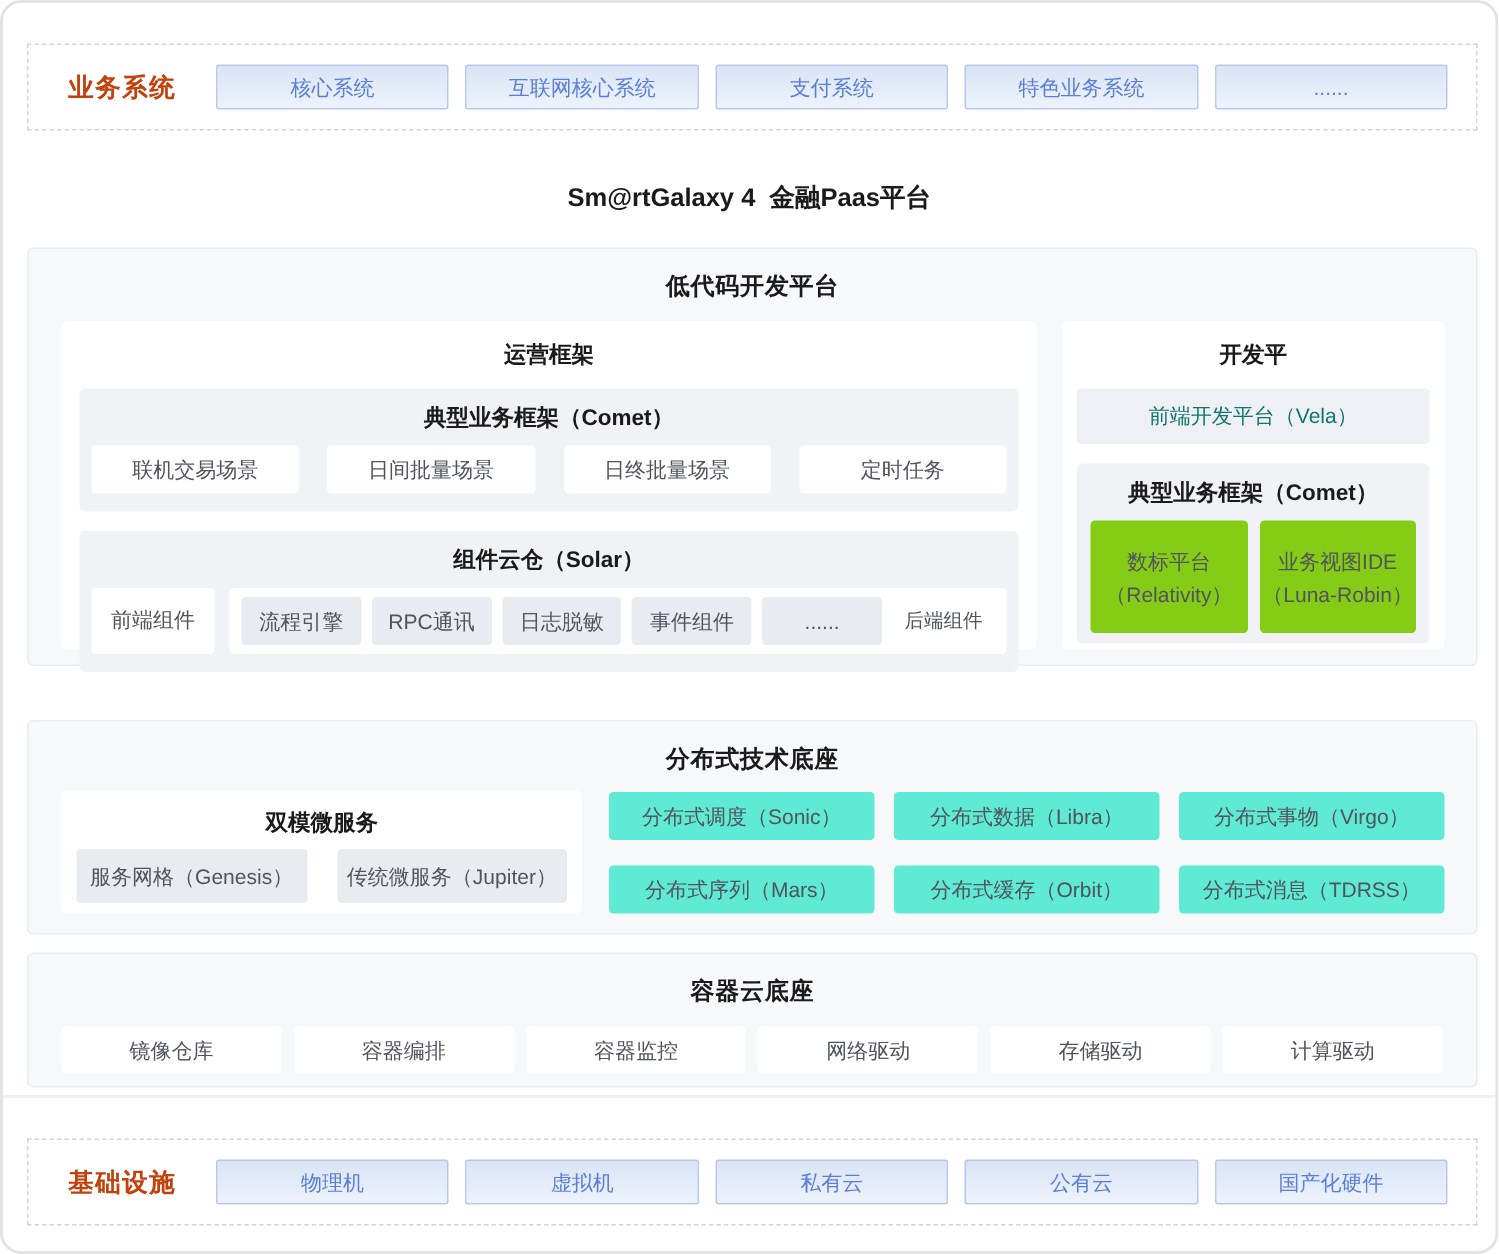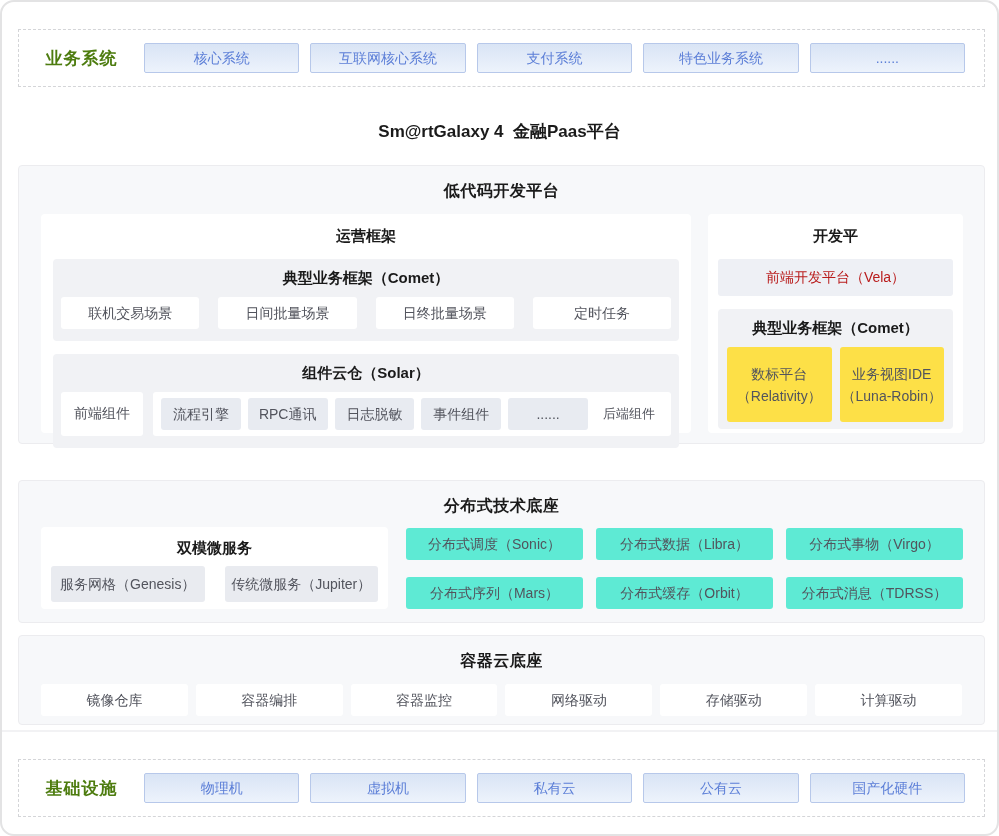--- a/index.html
+++ b/index.html
@@ -22,21 +22,21 @@
   .dashed-row {
     position: absolute; left: 16px; width: 967px; height: 58px;
     border: 1px dashed #d4d5d8;
     display: flex; align-items: center;
     padding-right: 19px;
   }
   .dashed-row.top { top: 27px; }
   .dashed-row.bottom { top: 757px; }
   .row-label {
     flex: 0 0 125px; text-align: center;
-    font-size: 17px; font-weight: bold; color: #4d7c0f;
+    font-size: 17px; font-weight: bold; color: #c2410c;
     letter-spacing: 1px;
   }
   .btn-row { flex: 1; display: flex; gap: 11px; }
   .sys-btn {
     flex: 1; height: 30px; line-height: 28px;
     text-align: center; font-size: 14px; color: #5b7ed7;
     border: 1px solid #b7c8ea; border-radius: 2px;
     background: linear-gradient(180deg, #d9e4f5 0%, #edf3fc 100%);
     white-space: nowrap; overflow: hidden;
   }
@@ -103,26 +103,26 @@
     background: #e8ebf1; border-radius: 3px;
     text-align: center; font-size: 14px; color: #52545d;
     white-space: nowrap; overflow: hidden;
   }
   .solar-back { flex: 0 0 auto; padding: 0 8px; font-size: 13px; color: #52545d; }
 
   .vela-box {
     margin: 13px 10px 0; height: 37px;
     background: #eef0f5; border-radius: 3px;
     display: flex; align-items: center; justify-content: center;
-    font-size: 14px; color: #b91c1c;
+    font-size: 14px; color: #0f766e;
   }
   .sub-panel.dev { margin: 13px 10px 0; padding: 0 9px 7px; }
   .dev-items { display: flex; gap: 8px; }
   .dev-card {
-    flex: 1; min-height: 75px; background: #fde047; border-radius: 3px;
+    flex: 1; min-height: 75px; background: #84cc16; border-radius: 3px;
     display: flex; flex-direction: column; align-items: center; justify-content: center;
     font-size: 14px; color: #52545d; line-height: 22px; text-align: center;
   }
 
   
   .dist-cols {
     position: absolute; top: 46px; left: 22px; right: 21px; bottom: 13px;
     display: flex; gap: 18px;
   }
   .dual-panel { flex: 0 0 347px; }

